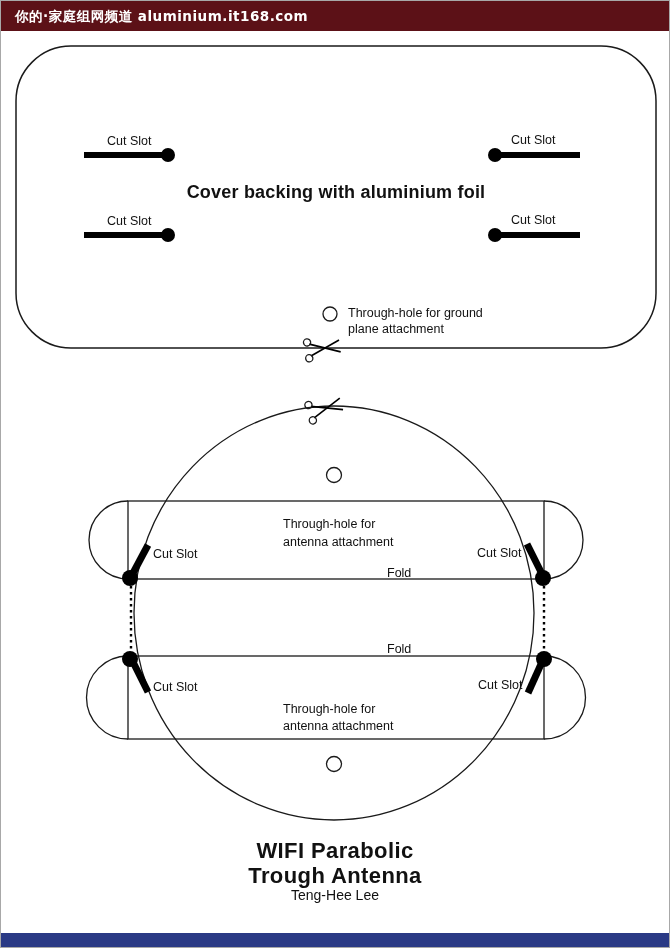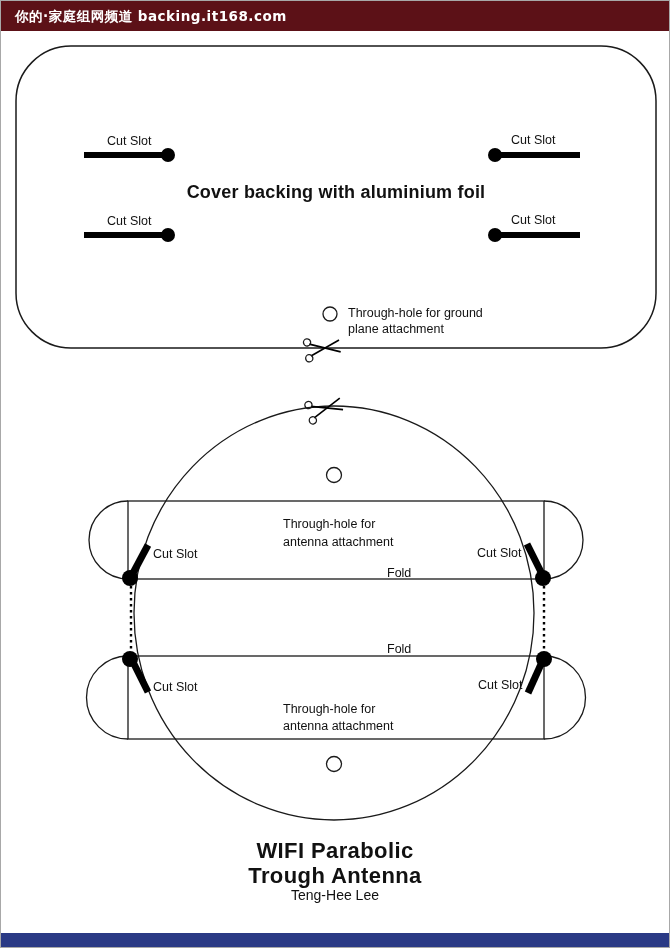--- a/index.html
+++ b/index.html
@@ -39,21 +39,21 @@
   .slot7{stroke:#000;stroke-width:7;fill:none;}
   .dot{fill:#000;stroke:none;}
   .dotted{stroke:#000;stroke-width:2.4;stroke-dasharray:2.4,3.6;fill:none;}
 </style>
 </head>
 <body>
 
 <div class="page">
 
   <div class="topbar">
-    <span>你的·家庭组网频道 backing.it168.com</span>
+    <span>你的·家庭组网频道 aluminium.it168.com</span>
   </div>
 
   <svg width="670" height="934" viewBox="0 0 670 934">
 
     <g>
       <rect x="15" y="45" width="640" height="302" rx="55" ry="55" class="thin"></rect>
 
       <g>
         <line x1="83" y1="154" x2="167" y2="154" class="slot"></line>
         <circle cx="167" cy="154" r="7" class="dot"></circle>

